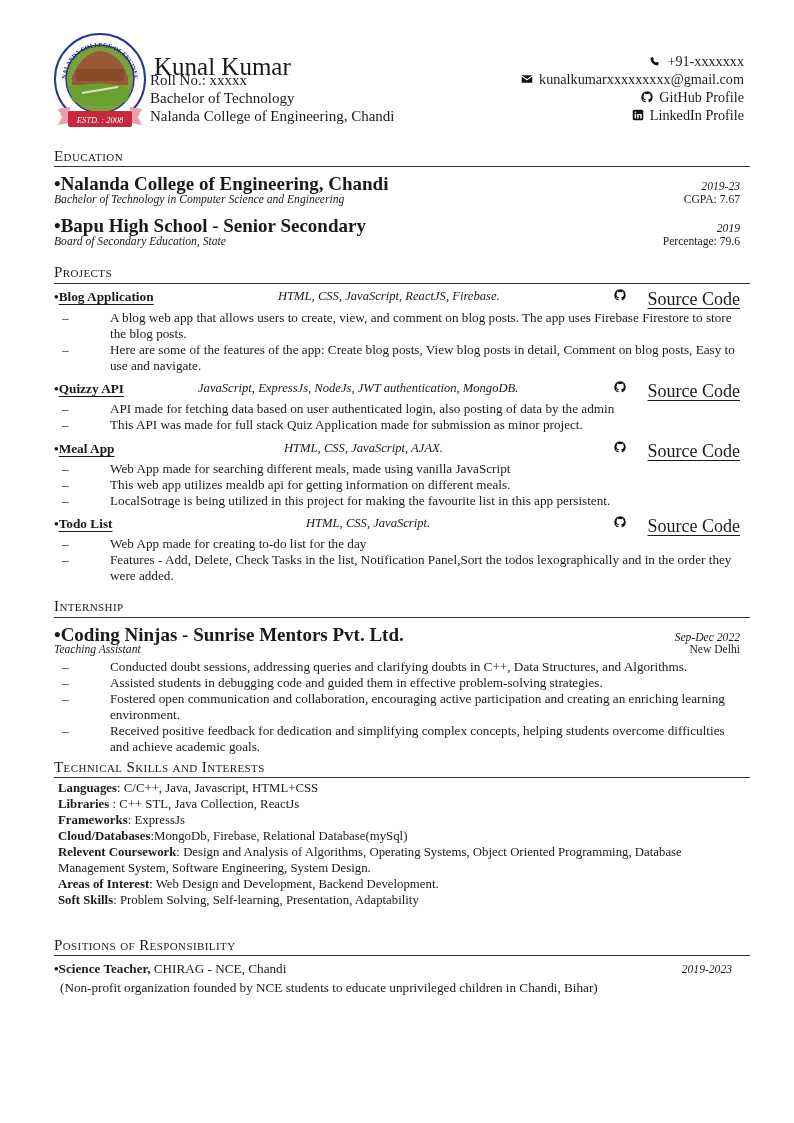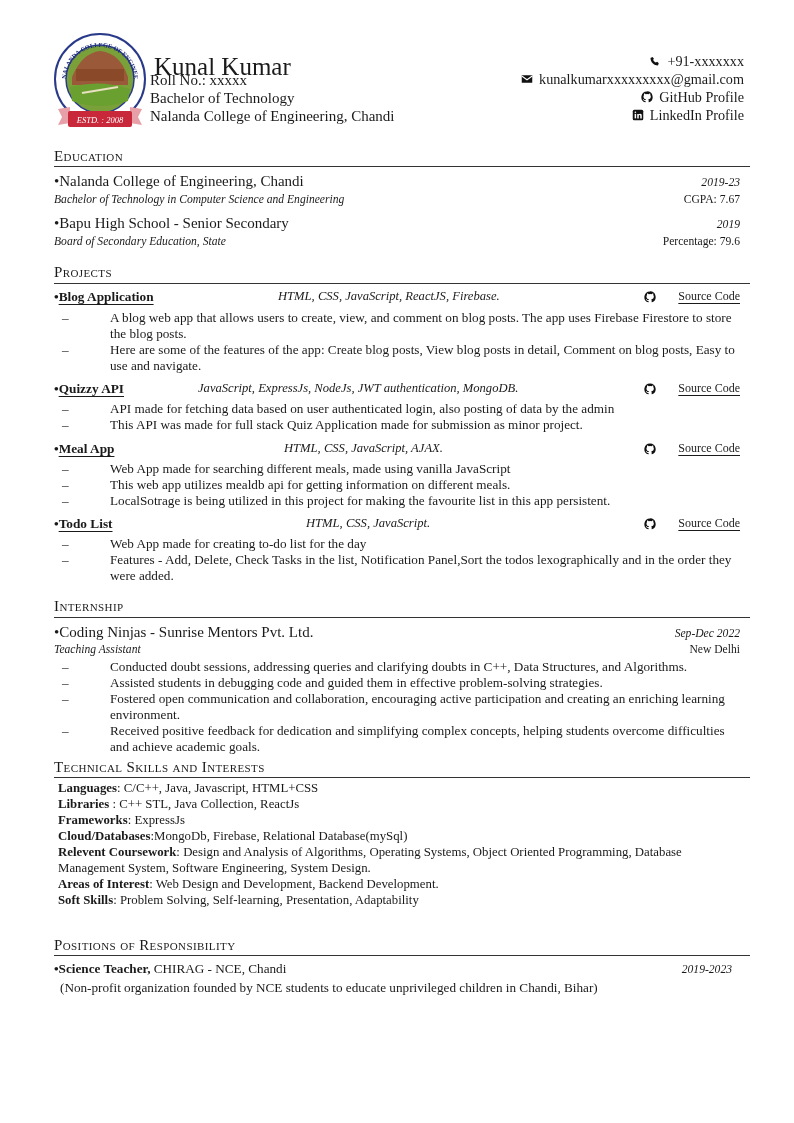--- a/index.html
+++ b/index.html
@@ -12,32 +12,32 @@
   .name { left:154px; top:49px; font-size:25px; font-weight:normal; line-height:20px;margin-top:8px; }
   .hline { left:150px; font-size:15px; line-height:18px;text-align:center; }
   .contact { right:50px; font-size:14.2px; line-height:18px; text-align:left; display:flex; align-items:center; gap:6px; justify-content:flex-end; }
   .contact svg { width:12px; height:12px; }
 
   
   .sec-title { left:54px; font-size:15px; font-variant:small-caps; letter-spacing:0.4px; line-height:18px; }
   .rule { left:54px; width:696px; height:1px; background:#333; }
 
   .row { left:54px; width:686px; display:flex; justify-content:space-between; align-items:baseline; }
-  .bold { font-weight:normal; font-size:15px; }
+  .bold { font-weight:bold; font-size:19px; }
   .it { font-style:italic; }
   .small { font-size:11.6px; }
   .std { font-size:13.2px; }
 
   .bullet-title { font-weight:bold; font-size:13.3px; }
   .u { text-decoration:underline; text-underline-offset:3px; }
 
   .proj { left:54px; width:686px; height:18px; }
   .proj .title { position:absolute; left:0; top:0; }
   .proj .tech { position:absolute; top:0; font-style:italic; font-size:12.6px; }
-  .proj .src { position:absolute; right:0; top:0; font-size:12px; display:flex; align-items:center; gap:22px; }
+  .proj .src { position:absolute; right:0; top:0; font-size:18px; display:flex; gap:22px; }
   .proj .src svg { width:12px; height:12px; }
 
   .items { left:62px; width:680px; font-size:13.2px; line-height:16px; }
   .items .it-row { display:flex; }
   .items .dash { width:14px; flex:none; }
   .items .txt { flex:1;margin-left:34px; }
 
   .skills { left:58px; width:690px; font-size:12.8px; line-height:16px; }
   .skills b { font-weight:bold; }
 </style>

